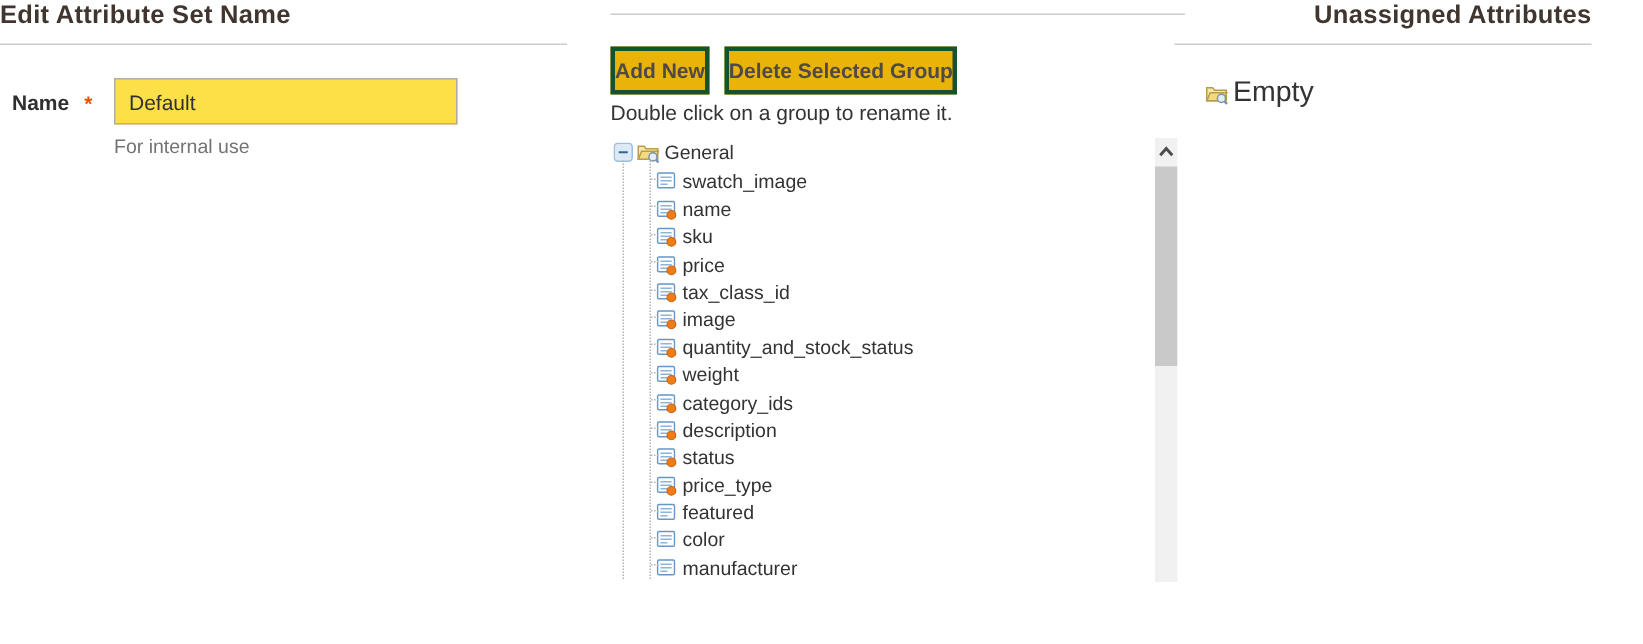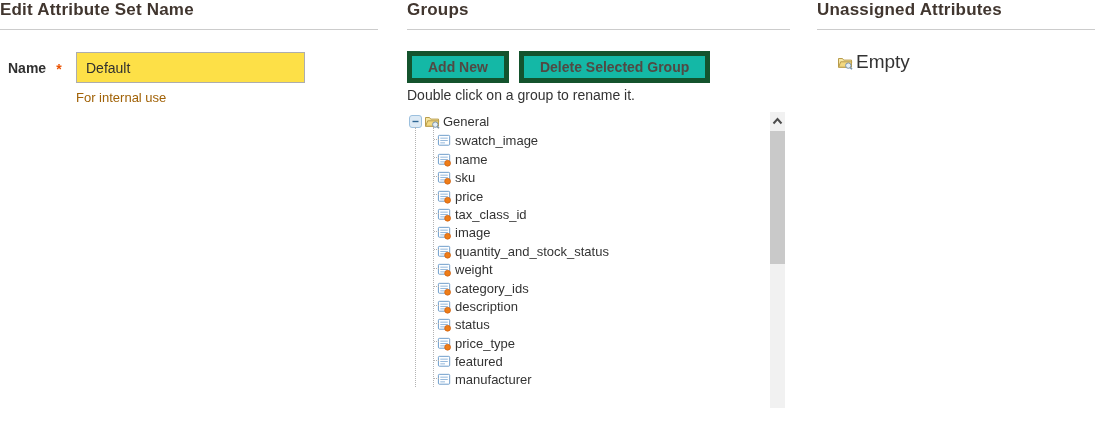--- a/index.html
+++ b/index.html
@@ -8,21 +8,21 @@
     background: #fff;
     font-family: "Liberation Sans", sans-serif;
     color: #333;
     overflow: hidden;
   }
   .page { position: relative; width: 1095px; height: 429px; }
 
   .panel { position: absolute; top: 0; }
   .panel-edit       { left: 0;     width: 378px; }
   .panel-groups     { left: 407px; width: 383px; }
-  .panel-unassigned { left: 817px; width: 278px; }
+  .panel-unassigned { left: 783px; width: 278px; text-align: right; }
 
   .panel-title {
     font-size: 17px; line-height: 20px;
     font-weight: 700; color: #41362f;
     letter-spacing: .2px;
   }
   .panel-divider { border-bottom: 1px solid #cccccc; margin-top: 9px; }
 
   
   .field-row { margin-top: 22px; display: flex; align-items: center; }
@@ -31,27 +31,27 @@
     font-size: 14px; font-weight: 700; color: #303030;
     display: flex; align-items: center; gap: 10px;
   }
   .required-mark { color: #eb5202; font-weight: 700; font-size: 14px; padding-top: 3px; }
   .name-input {
     width: 229px; height: 31px;
     border: 1px solid #adadad; background: #fde047;
     font-family: inherit; font-size: 14px; color: #303030;
     padding: 0 9px;
   }
-  .field-hint { margin: 7px 0 0 76px; font-size: 13px; color: #a16207; }
+  .field-hint { margin: 7px 0 0 76px; font-size: 13px; color: #737373; }
 
   
   .btn-row { margin-top: 21px; display: flex; gap: 10px; }
   .btn {
-    height: 32px; padding: 0 16px;
-    background: #14b8a6; border: 5px solid #14532d;
+    height: 32px; padding: 0 0;
+    background: #eab308; border: 3px solid #14532d;
     font-family: inherit; font-size: 14px; font-weight: 700; color: #514943;
     cursor: pointer; white-space: nowrap;
   }
   .groups-hint { margin-top: 4px; font-size: 14px; color: #333; }
 
   .tree-viewport {
     position: relative; margin-top: 7px;
     height: 298px; width: 378px;
     overflow: hidden; padding: 2px 0 0 2px;
     background: #fff;
@@ -126,21 +126,20 @@
       <span class="field-label">
         <span>Name</span>
         <span class="required-mark">*</span>
       </span>
       <input class="name-input" type="text" value="Default" style="">
     </div>
     <div class="field-hint">For internal use</div>
   </section>
 
   <section class="panel panel-groups">
-    <h2 class="panel-title">Groups</h2>
     <div class="panel-divider"></div>
 
     <div class="btn-row">
       <button class="btn">Add New</button>
       <button class="btn">Delete Selected Group</button>
     </div>
     <div class="groups-hint">Double click on a group to rename it.</div>
 
     <div class="tree-viewport">
       <div class="tree-root-row">
@@ -244,20 +243,27 @@
       <use href="#def-attr"></use>
       <circle cx="11.3" cy="12" r="3.1" fill="#ee7d18" stroke="#cf5f0d" stroke-width="0.8" visibility="hidden"></circle>
     </svg>
     <span class="tree-label">featured</span>
   </li>
           <li class="tree-item">
     <svg class="attr-icon" viewBox="0 0 16 16">
       <use href="#def-attr"></use>
       <circle cx="11.3" cy="12" r="3.1" fill="#ee7d18" stroke="#cf5f0d" stroke-width="0.8" visibility="hidden"></circle>
     </svg>
+    <span class="tree-label">color</span>
+  </li>
+          <li class="tree-item">
+    <svg class="attr-icon" viewBox="0 0 16 16">
+      <use href="#def-attr"></use>
+      <circle cx="11.3" cy="12" r="3.1" fill="#ee7d18" stroke="#cf5f0d" stroke-width="0.8" visibility="hidden"></circle>
+    </svg>
     <span class="tree-label">manufacturer</span>
   </li>
         </ul>
 
       <div class="scrollbar">
         <div class="scroll-up">
           <svg width="11" height="8" viewBox="0 0 11 8">
             <path d="M1.5 6.5 L5.5 2 L9.5 6.5" fill="none" stroke="#4d4d4d" stroke-width="2"></path>
           </svg>
         </div>

